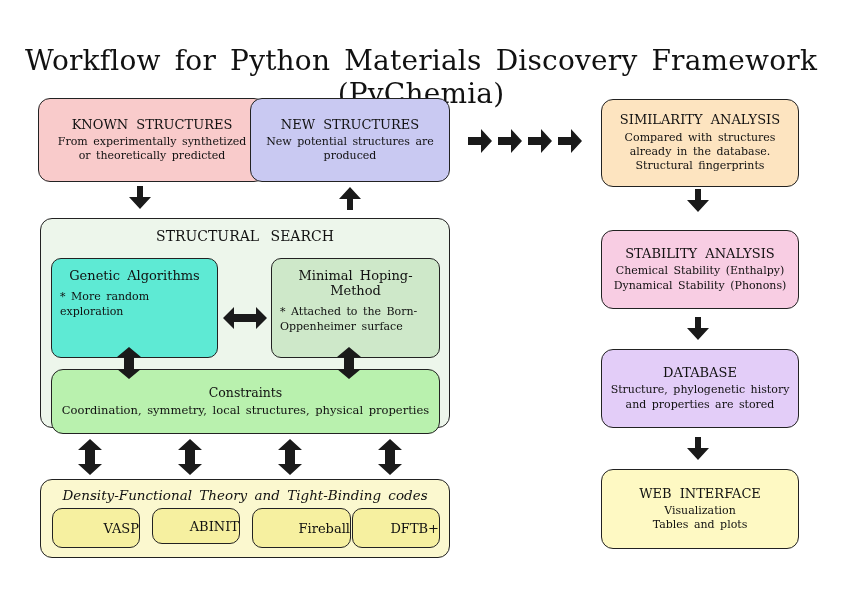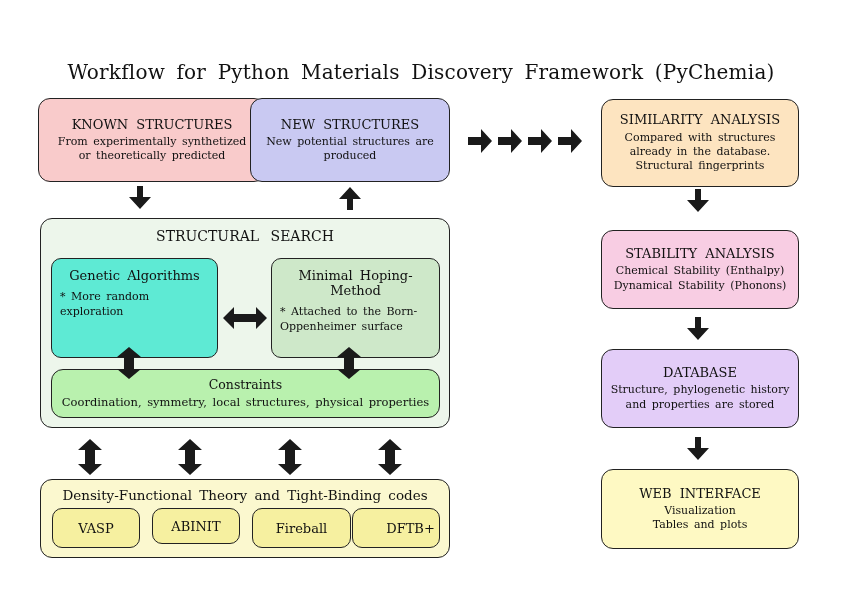--- a/index.html
+++ b/index.html
@@ -2,40 +2,40 @@
 <html><head>
 <meta charset="utf-8">
 <style>
   html,body{margin:0;padding:0;background:#ffffff;}
   .canvas{
     position:relative;width:842px;height:595px;background:#ffffff;
     font-family:"DejaVu Serif", serif;color:#111;overflow:hidden;
   }
   .diagram-title{
     position:absolute;top:44px;left:0;width:842px;text-align:center;
-    font-size:20px;word-spacing:5px;letter-spacing:0.2px;color:#111;margin-top:16px;
+    font-size:28px;word-spacing:5px;letter-spacing:0.2px;color:#111;
   }
   .box{
     position:absolute;border:1.4px solid #222;border-radius:12px;
     box-sizing:border-box;display:flex;flex-direction:column;
     align-items:center;justify-content:center;text-align:center;
   }
   .box-title{font-size:13px;word-spacing:4px;line-height:1.25;margin-bottom:2px;}
   .box-line{font-size:11px;word-spacing:2px;line-height:1.3;}
   .panel{position:absolute;border:1.4px solid #222;border-radius:12px;box-sizing:border-box;}
   .panel-title{position:absolute;top:9px;left:0;width:100%;text-align:center;font-size:14px;word-spacing:7px;}
   .subbox{
     position:absolute;border:1.2px solid #222;border-radius:10px;box-sizing:border-box;
     padding:6px 8px;text-align:left;
   }
   .subbox .sub-title{font-size:13px;text-align:center;word-spacing:3px;margin:3px 0 7px 0;}
   .subbox .sub-line{font-size:11px;word-spacing:2px;line-height:1.35;}
   .codebox{
     position:absolute;border:1.2px solid #222;border-radius:10px;box-sizing:border-box;
-    display:flex;align-items:center;justify-content:center;font-size:13px;
+    display:flex;align-items:center;justify-content:flex-end;font-size:13px;
   }
   .arrow{position:absolute;line-height:0;}
   .arrow svg{display:block;}
   .constraints-box .box-title{font-size:12.5px;}
   .constraints-box .box-line{font-size:11.5px;}
 </style>
 </head>
 <body>
 
 <div class="canvas">
@@ -108,21 +108,21 @@
     <div class="sub-line">* Attached to the Born-</div>
     <div class="sub-line">Oppenheimer surface</div>
   </div>
 
   <div class="arrow" style="left:222px;top:305px">
     <svg width="46" height="26" viewBox="0 0 46 26">
         <polygon points="1,13 12,2 12,9 34,9 34,2 45,13 34,24 34,17 12,17 12,24" fill="#1a1a1a"></polygon>
       </svg>
   </div>
 
-  <div class="box constraints-box" style="left: 51px; top: 369px; width: 389px; height: 49px; background-color: rgb(185, 241, 174);">
+  <div class="box constraints-box" style="left: 51px; top: 369px; width: 389px; height: 65px; background-color: rgb(185, 241, 174);">
     <div class="box-title">Constraints</div>
     <div class="box-line">Coordination, symmetry, local structures, physical properties</div>
   </div>
 
   <div class="arrow" style="left:116px;top:346px">
     <svg width="26" height="34" viewBox="0 0 26 34">
         <polygon points="13,1 25,11 18,11 18,23 25,23 13,33 1,23 8,23 8,11 1,11" fill="#1a1a1a"></polygon>
       </svg>
   </div>
   <div class="arrow" style="left:336px;top:346px">
@@ -145,21 +145,21 @@
     <svg width="26" height="38" viewBox="0 0 26 38">
         <polygon points="13,1 25,12 18,12 18,26 25,26 13,37 1,26 8,26 8,12 1,12" fill="#1a1a1a"></polygon>
       </svg>
   </div>
   <div class="arrow" style="left:377px;top:438px">
     <svg width="26" height="38" viewBox="0 0 26 38">
         <polygon points="13,1 25,12 18,12 18,26 25,26 13,37 1,26 8,26 8,12 1,12" fill="#1a1a1a"></polygon>
       </svg>
   </div>
 
-  <div class="panel" style="left: 40px; top: 479px; width: 410px; height: 79px; background-color: rgb(251, 248, 207);">
+  <div class="panel" style="left: 40px; top: 479px; width: 410px; height: 79px; background-color: rgb(251, 248, 207); font-style: italic;">
     <div class="panel-title" style="top:7px;font-size:13.5px;word-spacing:3px">Density-Functional Theory and Tight-Binding codes</div>
   </div>
   <div class="codebox" style="left: 52px; top: 508px; width: 88px; height: 40px; background-color: rgb(246, 240, 160);">
     <span>VASP</span>
   </div>
   <div class="codebox" style="left: 152px; top: 508px; width: 88px; height: 36px; background-color: rgb(246, 240, 160);">
     <span>ABINIT</span>
   </div>
   <div class="codebox" style="left: 252px; top: 508px; width: 99px; height: 40px; background-color: rgb(246, 240, 160);">
     <span>Fireball</span>

